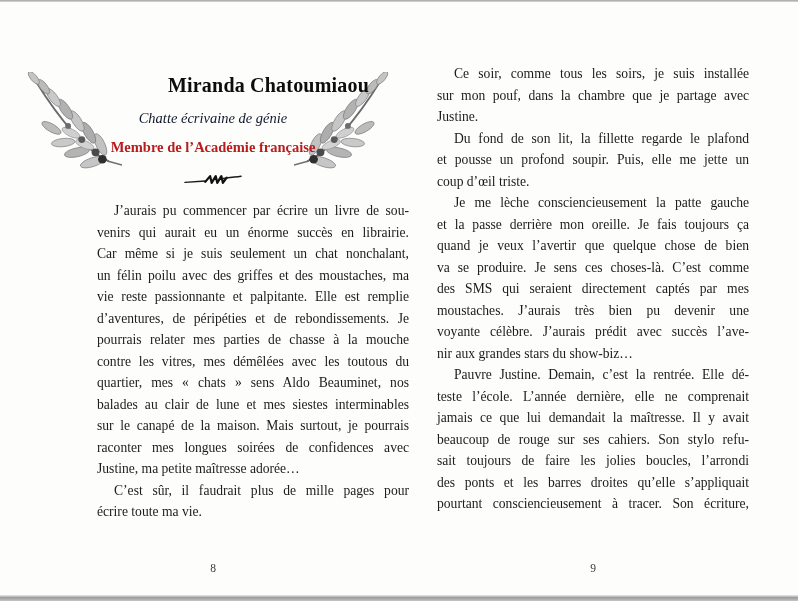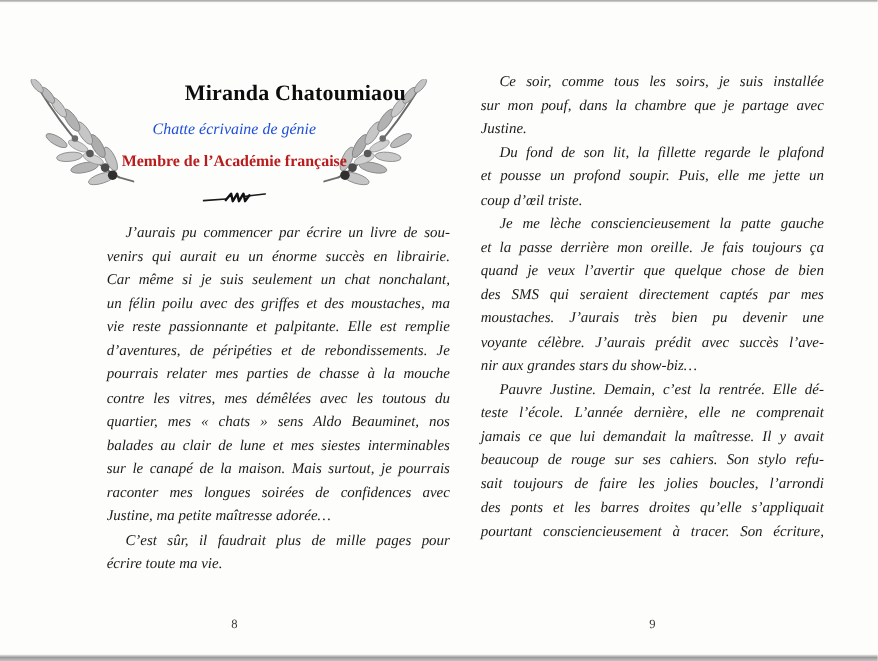--- a/index.html
+++ b/index.html
@@ -13,32 +13,32 @@
     background:linear-gradient(#a3a3a3,#dadada);}
   .edge-bottom{position:absolute;bottom:0;left:0;width:798px;height:6px;
     background:linear-gradient(#ececec,#9a9a9a 45%,#c6c6c6);}
   .page{position:absolute;top:0;width:312px;height:601px;}
   .page-left{left:57px;}
   .page-right{left:437px;}
 
   .author{position:absolute;top:74px;left:0;width:100%;text-align:right;
     font-size:20px;font-weight:bold;letter-spacing:.2px;color:#0d0d0d;}
   .role{position:absolute;top:110px;left:0;width:100%;text-align:center;
-    font-size:14.5px;font-style:italic;color:#1d4ed8;}
+    font-size:14.5px;font-style:italic;color:#0f172a;}
   .honor{position:absolute;top:139px;left:0;width:100%;text-align:center;
     font-size:14.5px;font-weight:bold;color:#b91c1c;}
 
   .branch{position:absolute;top:72px;width:98px;height:98px;}
   .branch-left{left:-33px;transform:scaleX(-1);}
   .branch-right{left:237px;}
 
   .divider{position:absolute;top:171px;left:127px;width:58px;height:16px;}
 
   .textblock{position:absolute;left:0;width:312px;
-    font-size:13.6px;line-height:21.5px;color:#1b1b1b;font-style:italic;}
+    font-size:13.6px;line-height:21.5px;color:#1b1b1b;}
   .page-left .textblock{top:200px;margin-left:40px;}
   .page-right .textblock{top:63px;}
   .line{text-align:justify;text-align-last:justify;white-space:normal;}
   .line.first{text-indent:17px;}
   .line.last{text-align-last:left;}
   .line.last.cont{text-align-last:justify;}
 
   .pagenum{position:absolute;top:562px;left:0;width:100%;text-align:center;
     font-size:11.5px;color:#3a3a3a;}
 
@@ -130,20 +130,21 @@
         </div>
         <div class="para">
           <div class="line first">Du fond de son lit, la fillette regarde le plafond</div>
           <div class="line">et pousse un profond soupir. Puis, elle me jette un</div>
           <div class="line last">coup d’œil triste.</div>
         </div>
         <div class="para">
           <div class="line first">Je me lèche consciencieusement la patte gauche</div>
           <div class="line">et la passe derrière mon oreille. Je fais toujours ça</div>
           <div class="line">quand je veux l’avertir que quelque chose de bien</div>
+          <div class="line">va se produire. Je sens ces choses-là. C’est comme</div>
           <div class="line">des SMS qui seraient directement captés par mes</div>
           <div class="line">moustaches. J’aurais très bien pu devenir une</div>
           <div class="line">voyante célèbre. J’aurais prédit avec succès l’ave-</div>
           <div class="line last">nir aux grandes stars du show-biz…</div>
         </div>
         <div class="para">
           <div class="line first">Pauvre Justine. Demain, c’est la rentrée. Elle dé-</div>
           <div class="line">teste l’école. L’année dernière, elle ne comprenait</div>
           <div class="line">jamais ce que lui demandait la maîtresse. Il y avait</div>
           <div class="line">beaucoup de rouge sur ses cahiers. Son stylo refu-</div>

